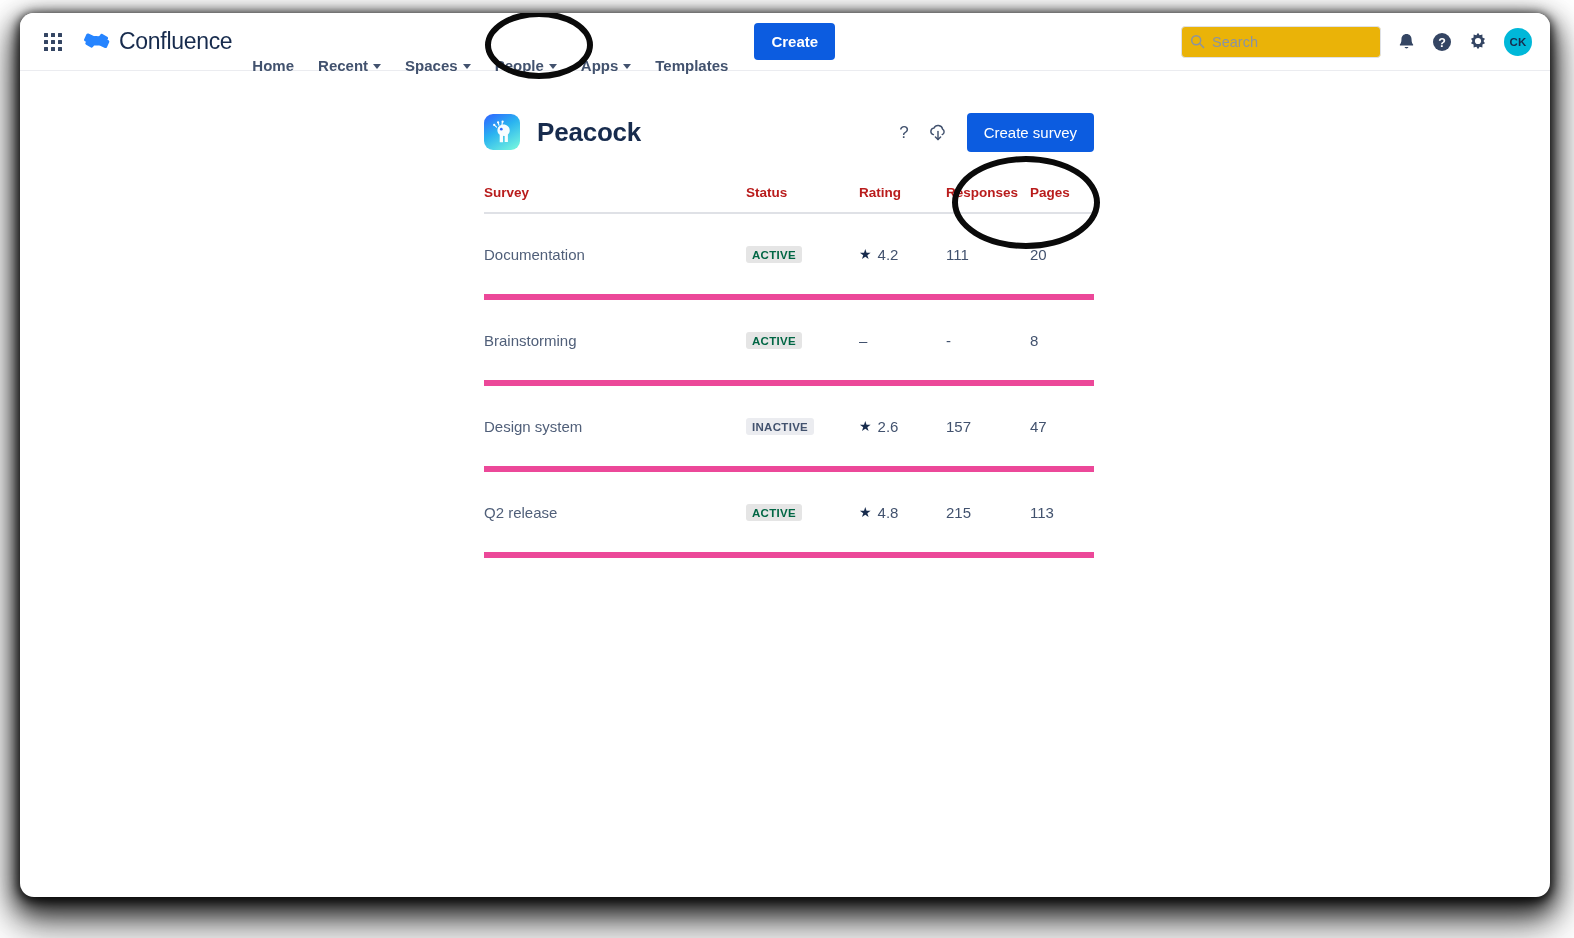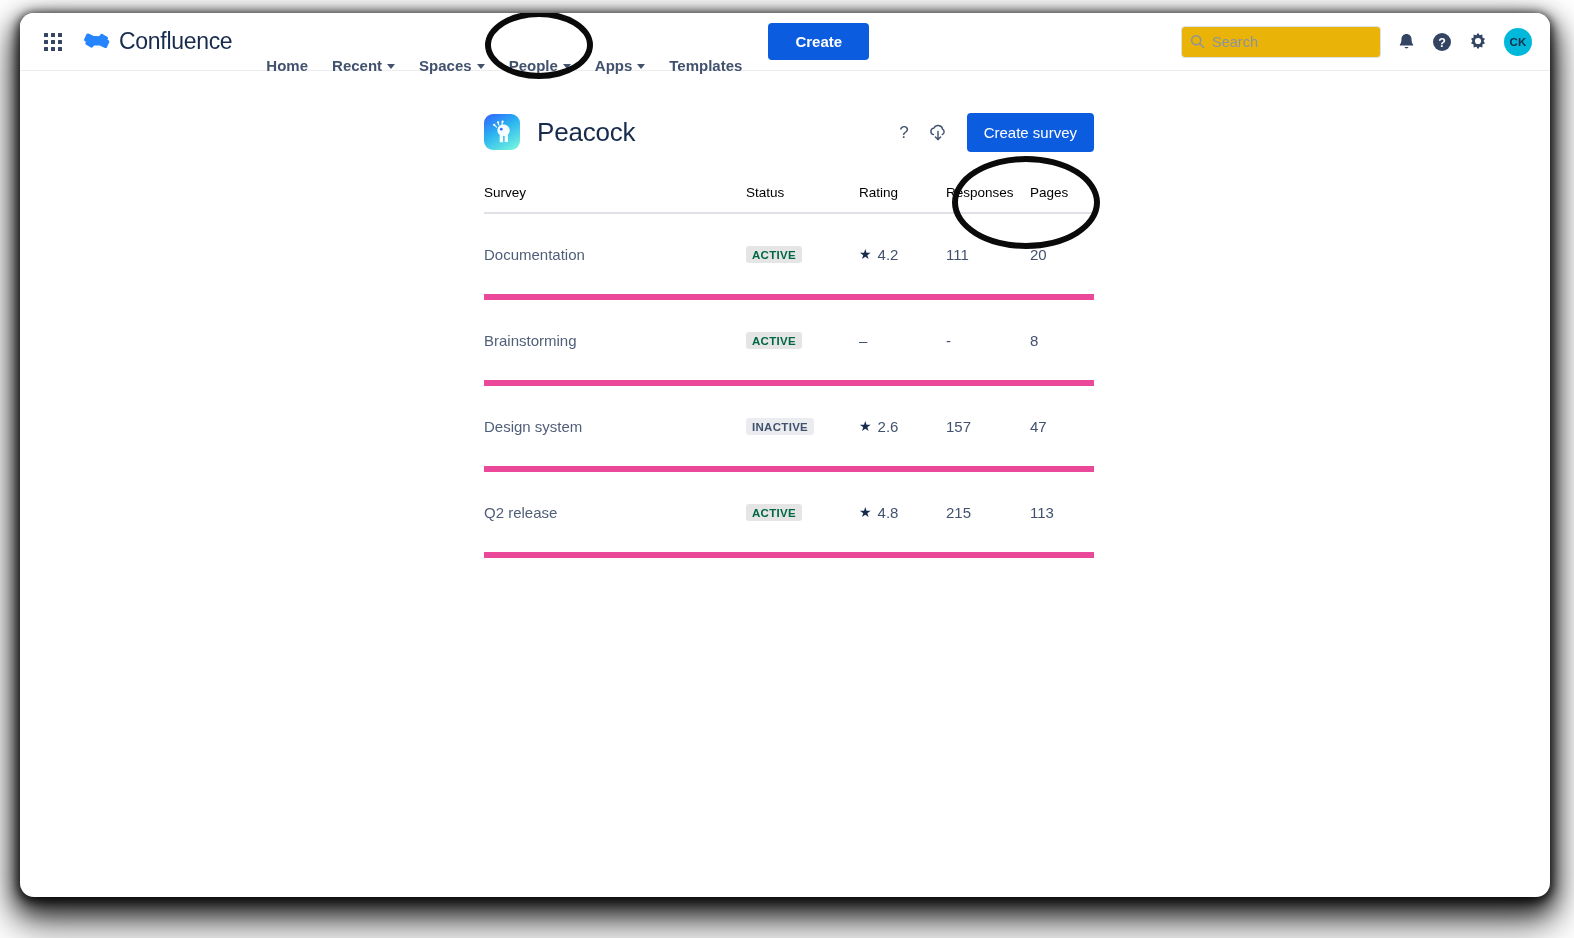--- a/index.html
+++ b/index.html
@@ -40,21 +40,21 @@
     display: grid;
     grid-template-columns: repeat(3, 4px);
     grid-template-rows: repeat(3, 4px);
     gap: 3px;
     margin-right: 18px;
     cursor: pointer;
     align-content: center;
   }
   .appswitcher i { display:block; width:4px; height:4px; background:#344563; border-radius:0.5px; }
 
-  .brand { display: flex; align-items: center; gap: 9px; margin-right: 22px; cursor: pointer; }
+  .brand { display: flex; align-items: center; gap: 9px; margin-right: 8px; cursor: pointer; }
   .brand-mark { width: 26px; height: 24px; flex: none; }
   .brand-name {
     font-size: 23px; color: #172b4d; letter-spacing: -0.3px;
     font-weight: 400;
   }
 
   .navlinks { display: flex; align-items: center; gap: 0px; }
   .navlink {
     display: flex; align-items: center; gap: 5px;
     padding: 8px 12px;
@@ -68,21 +68,21 @@
     border-top: 5px solid #42526e;
     margin-top: 2px;
   }
 
   .create-btn {
     margin-left: 14px;
     background: #0c5ce0;
     color: #ffffff;
     font-size: 15px; font-weight: bold;
     border: none; border-radius: 4px;
-    padding: 10px 27px;
+    padding: 10px 17px;
     cursor: pointer;
     font-family: "Liberation Sans", sans-serif;
   }
 
   .nav-right { margin-left: auto; display: flex; align-items: center; gap: 16px; }
 
   .searchbox {
     position: relative;
     width: 200px; height: 32px;
     border: 1px solid #dfe1e6;
@@ -110,39 +110,39 @@
     cursor: pointer; letter-spacing: 0.2px;
   }
 
   
   #content { position: relative; padding: 38px 0 0 0; }
   .page { width: 610px; margin-left: 464px; }
 
   .page-header { display: flex; align-items: center; height: 46px; margin-bottom: 30px; }
   .peacock-logo { width: 36px; height: 36px; border-radius: 9px; flex: none; }
   .page-title {
-    font-size: 26px; color: #172b4d; font-weight: normal;
+    font-size: 26px; color: #172b4d; font-weight: bold;
     margin-left: 17px; letter-spacing: -0.2px;
   }
   .header-actions { margin-left: auto; display: flex; align-items: center; gap: 19px; }
   .qmark { font-size: 17px; color: #42526e; cursor: pointer; line-height: 1; }
   .cloud-dl { cursor: pointer; display:flex; }
   .primary-btn {
     background: #0c5ce0; color: #fff;
     font-size: 15px; border: none; border-radius: 4px;
     padding: 11px 17px; cursor: pointer;
     font-family: Liberation Sans, sans-serif;
     white-space: nowrap;
   }
 
   
   table.surveys { width: 100%; border-collapse: collapse; }
   table.surveys th {
     text-align: left;
-    font-size: 13.5px; font-weight: normal; color: #000000;
+    font-size: 13.5px; font-weight: bold; color: #b91c1c;
     padding: 0 0 12px 0;
     border-bottom: 2px solid #dfe1e6;
     white-space: nowrap;
   }
   table.surveys td {
     padding: 31px 0;
     border-bottom: 6px solid #ec4899;
     font-size: 15px; color: #42526e;
     vertical-align: middle;
   }

